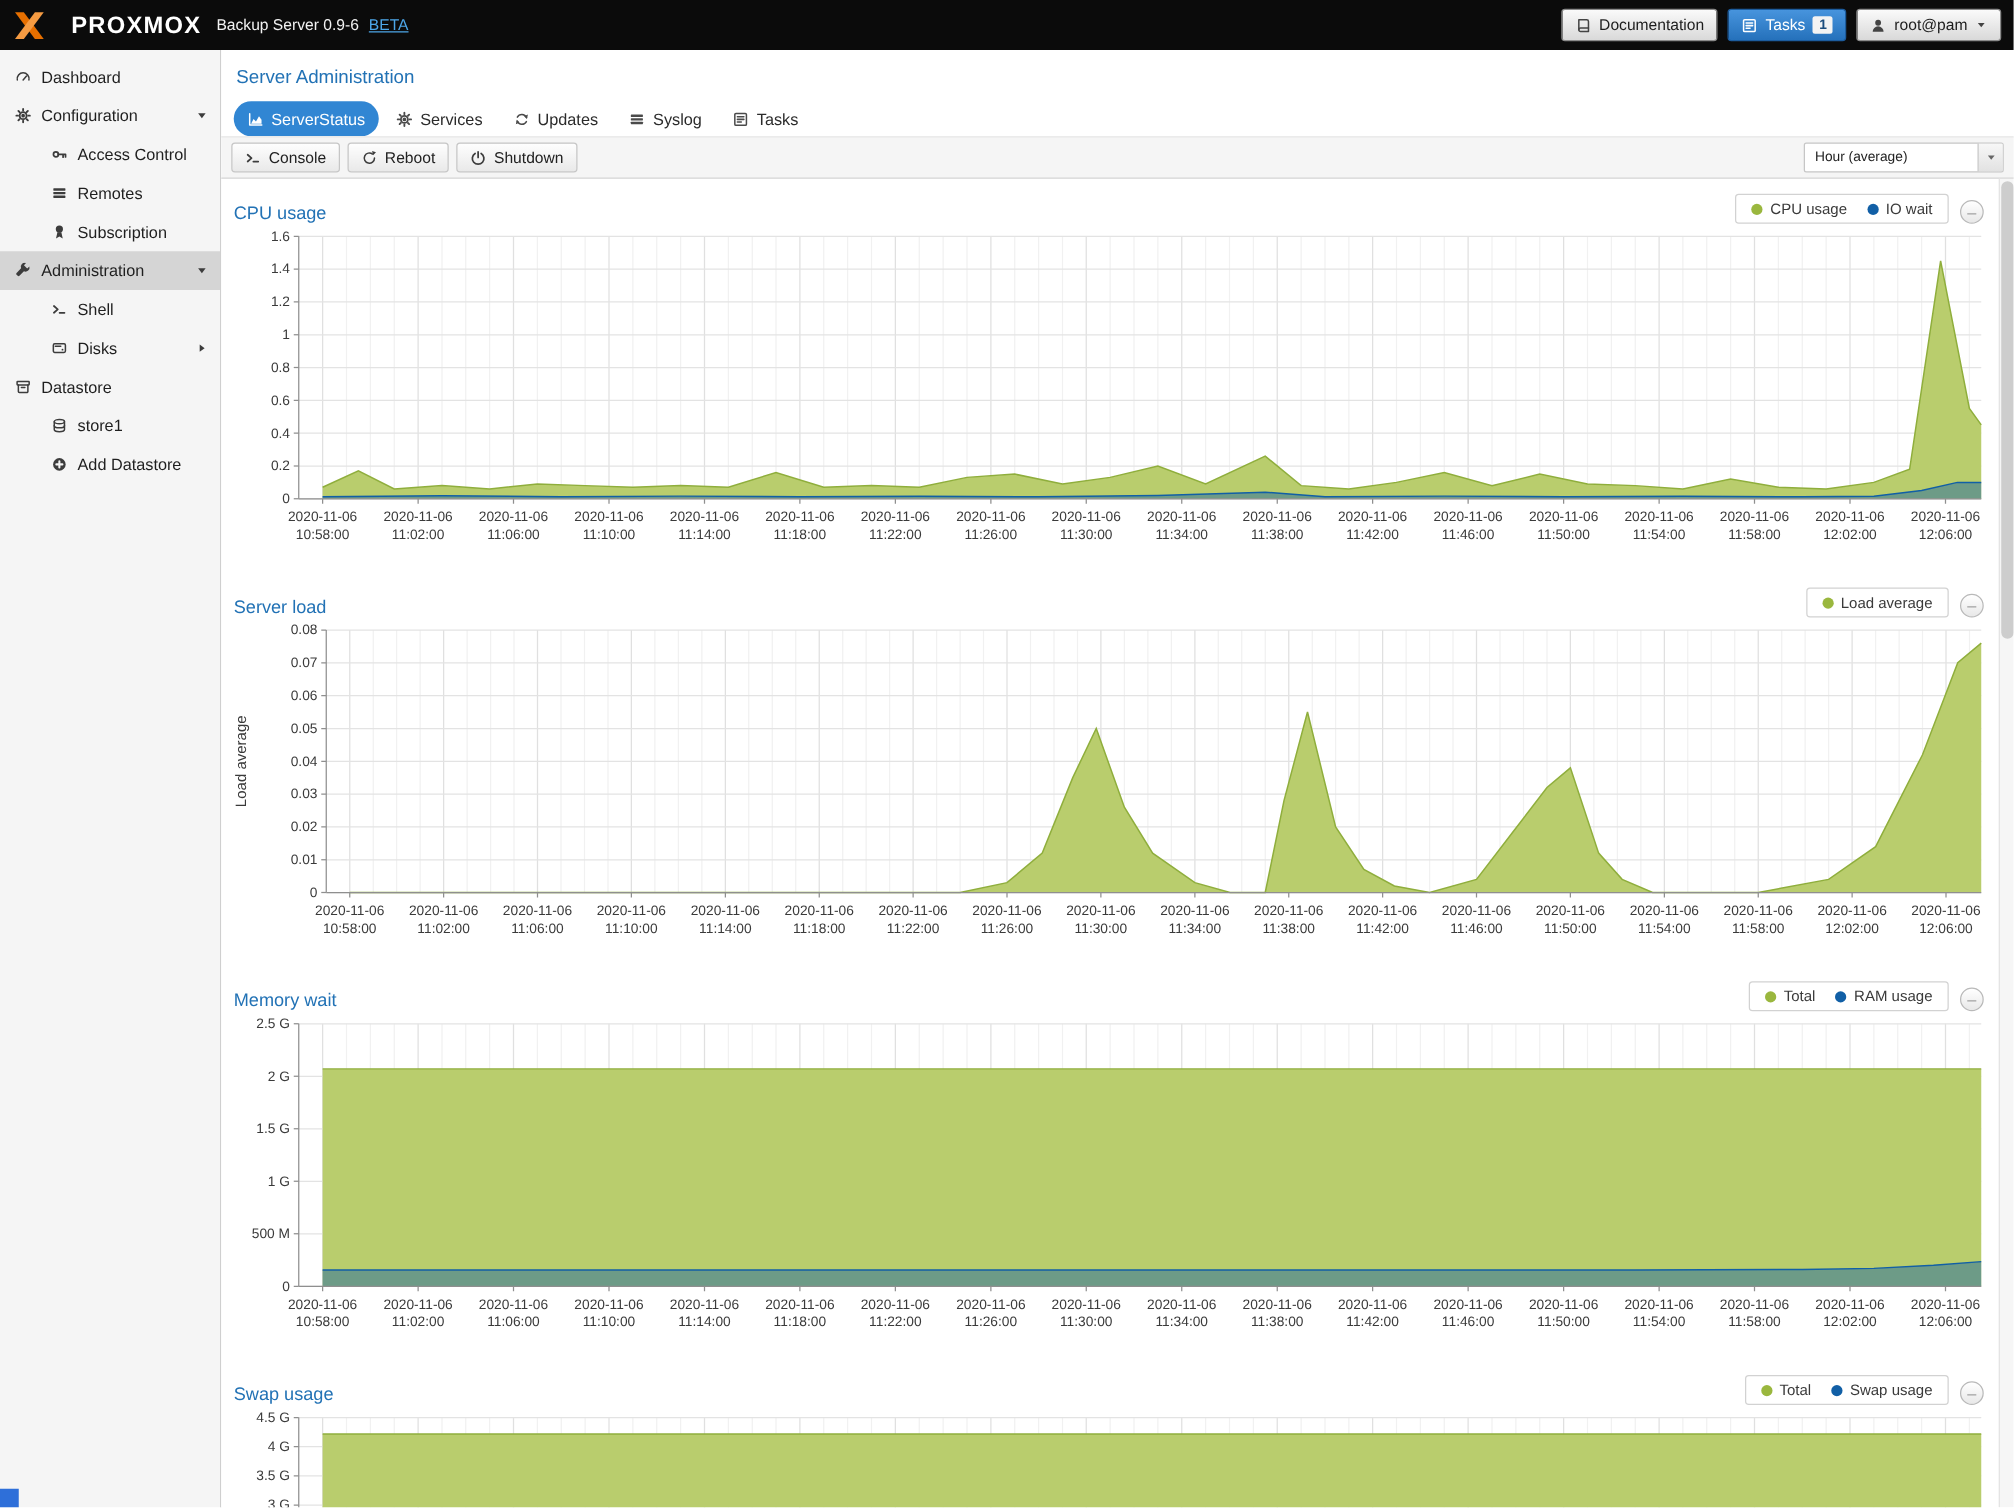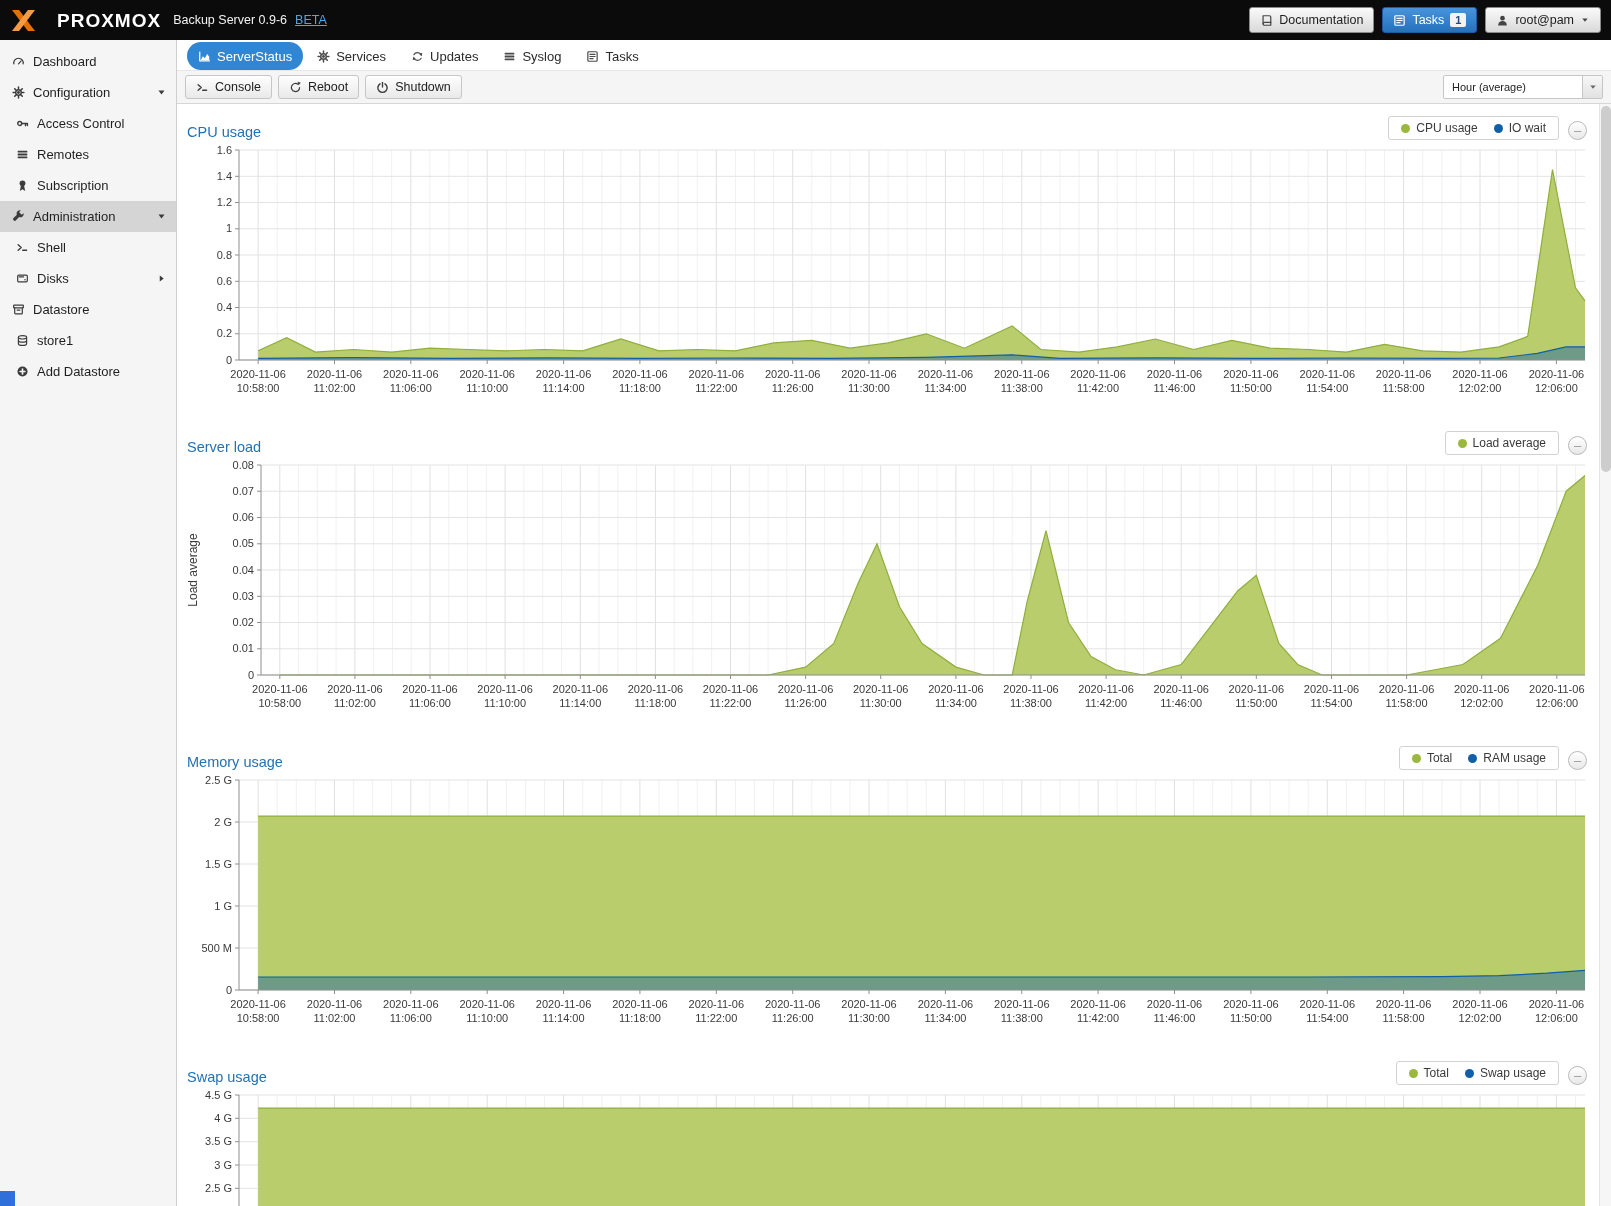--- a/index.html
+++ b/index.html
@@ -21,21 +21,21 @@
 .hbtn.tasks{background:linear-gradient(#4794dd,#2571bb);border-color:#1c5c9e;color:#fff}
 .hbtn.tasks .icon{color:#fff}
 .badge{background:#f3f3f3;color:#1c4d7d;font-size:11px;padding:1px 5px;border-radius:2px;font-weight:bold}
 .caret{color:#555}
 
 
 .app{display:flex;height:1166px}
 .sidebar{width:177px;background:#f5f5f5;border-right:1px solid #cfcfcf;padding-top:6px;flex:none}
 .nav-item{height:31px;display:flex;align-items:center;gap:7px;padding:0 10px;color:#1f1f1f;cursor:pointer;position:relative}
 .nav-item .icon{width:16px;color:#3c3c3c}
-.nav-item.level1{padding-left:14px}
+.nav-item.level1{padding-left:39px}
 .nav-item.selected{background:#d5d5d5}
 .nav-label{white-space:nowrap}
 .expander{position:absolute;right:7px;color:#8a8a8a}
 .content{flex:1;display:flex;flex-direction:column;background:#fff;min-width:0}
 .page-title{color:#2272b5;font-size:15px;padding:13px 12px 9px}
 
 
 .tabbar{display:flex;gap:3px;padding:0 10px;height:30px;align-items:flex-end}
 .tab{display:inline-flex;align-items:center;gap:6px;height:28px;padding:0 11px;color:#2b2b2b;border-radius:14px}
 .tab .icon{color:#4a4a4a}
@@ -257,20 +257,21 @@
         <span class="icon">
           <svg viewBox="0 0 14 14" width="13" height="13" fill="none" stroke="currentColor" stroke-width="1.3" stroke-linecap="round" stroke-linejoin="round">
             <circle cx="7" cy="7" r="5.4" fill="currentColor" stroke="none"></circle>
             <path d="M7 4.4 V9.6 M4.4 7 H9.6" stroke="#f5f5f5" stroke-width="1.8"></path>
           </svg>
         </span>
         <span class="nav-label">Add Datastore</span>
       </div>
     </nav>
   <main class="content">
+    <div class="page-title">Server Administration</div>
     <div class="tabbar" id="tabbar">
         <button class="tab active">
           <span class="icon">
             <svg viewBox="0 0 14 14" width="13" height="13" fill="none" stroke="currentColor" stroke-width="1.3" stroke-linecap="round" stroke-linejoin="round">
               <path d="M1.9 2.2 V11.8 H12.3"></path>
               <path fill="currentColor" stroke="none" d="M3.1 10.7 L5.2 6.6 L7.3 8.9 L9.9 4.3 L12.1 7.3 V10.7 Z"></path>
             </svg>
           </span>
           <span>ServerStatus</span>
         </button>
@@ -707,21 +708,21 @@
               <text x="1298.7" y="238" text-anchor="middle" font-size="11" fill="#3a3a3a">2020-11-06</text>
               <text x="1298.7" y="252" text-anchor="middle" font-size="11" fill="#3a3a3a">12:02:00</text>
               <line x1="1373.8" y1="220" x2="1373.8" y2="224" stroke="#8f8f8f"></line>
               <text x="1373.8" y="238" text-anchor="middle" font-size="11" fill="#3a3a3a">2020-11-06</text>
               <text x="1373.8" y="252" text-anchor="middle" font-size="11" fill="#3a3a3a">12:06:00</text>
               <text transform="rotate(-90 14 115)" x="14" y="115" text-anchor="middle" font-size="12" fill="#3a3a3a">Load average</text>
             </svg></div>
         </div>
         <div class="panel">
           <div class="panel-hd">
-            <span class="panel-title">Memory usage</span>
+            <span class="panel-title">Memory wait</span>
             <div class="legend">
               <span class="legend-item">
                 <span class="dot" style="background: rgb(154, 183, 62);"></span>
                 <span>Total</span>
               </span>
               <span class="legend-item">
                 <span class="dot" style="background: rgb(17, 95, 166);"></span>
                 <span>RAM usage</span>
               </span>
             </div>

